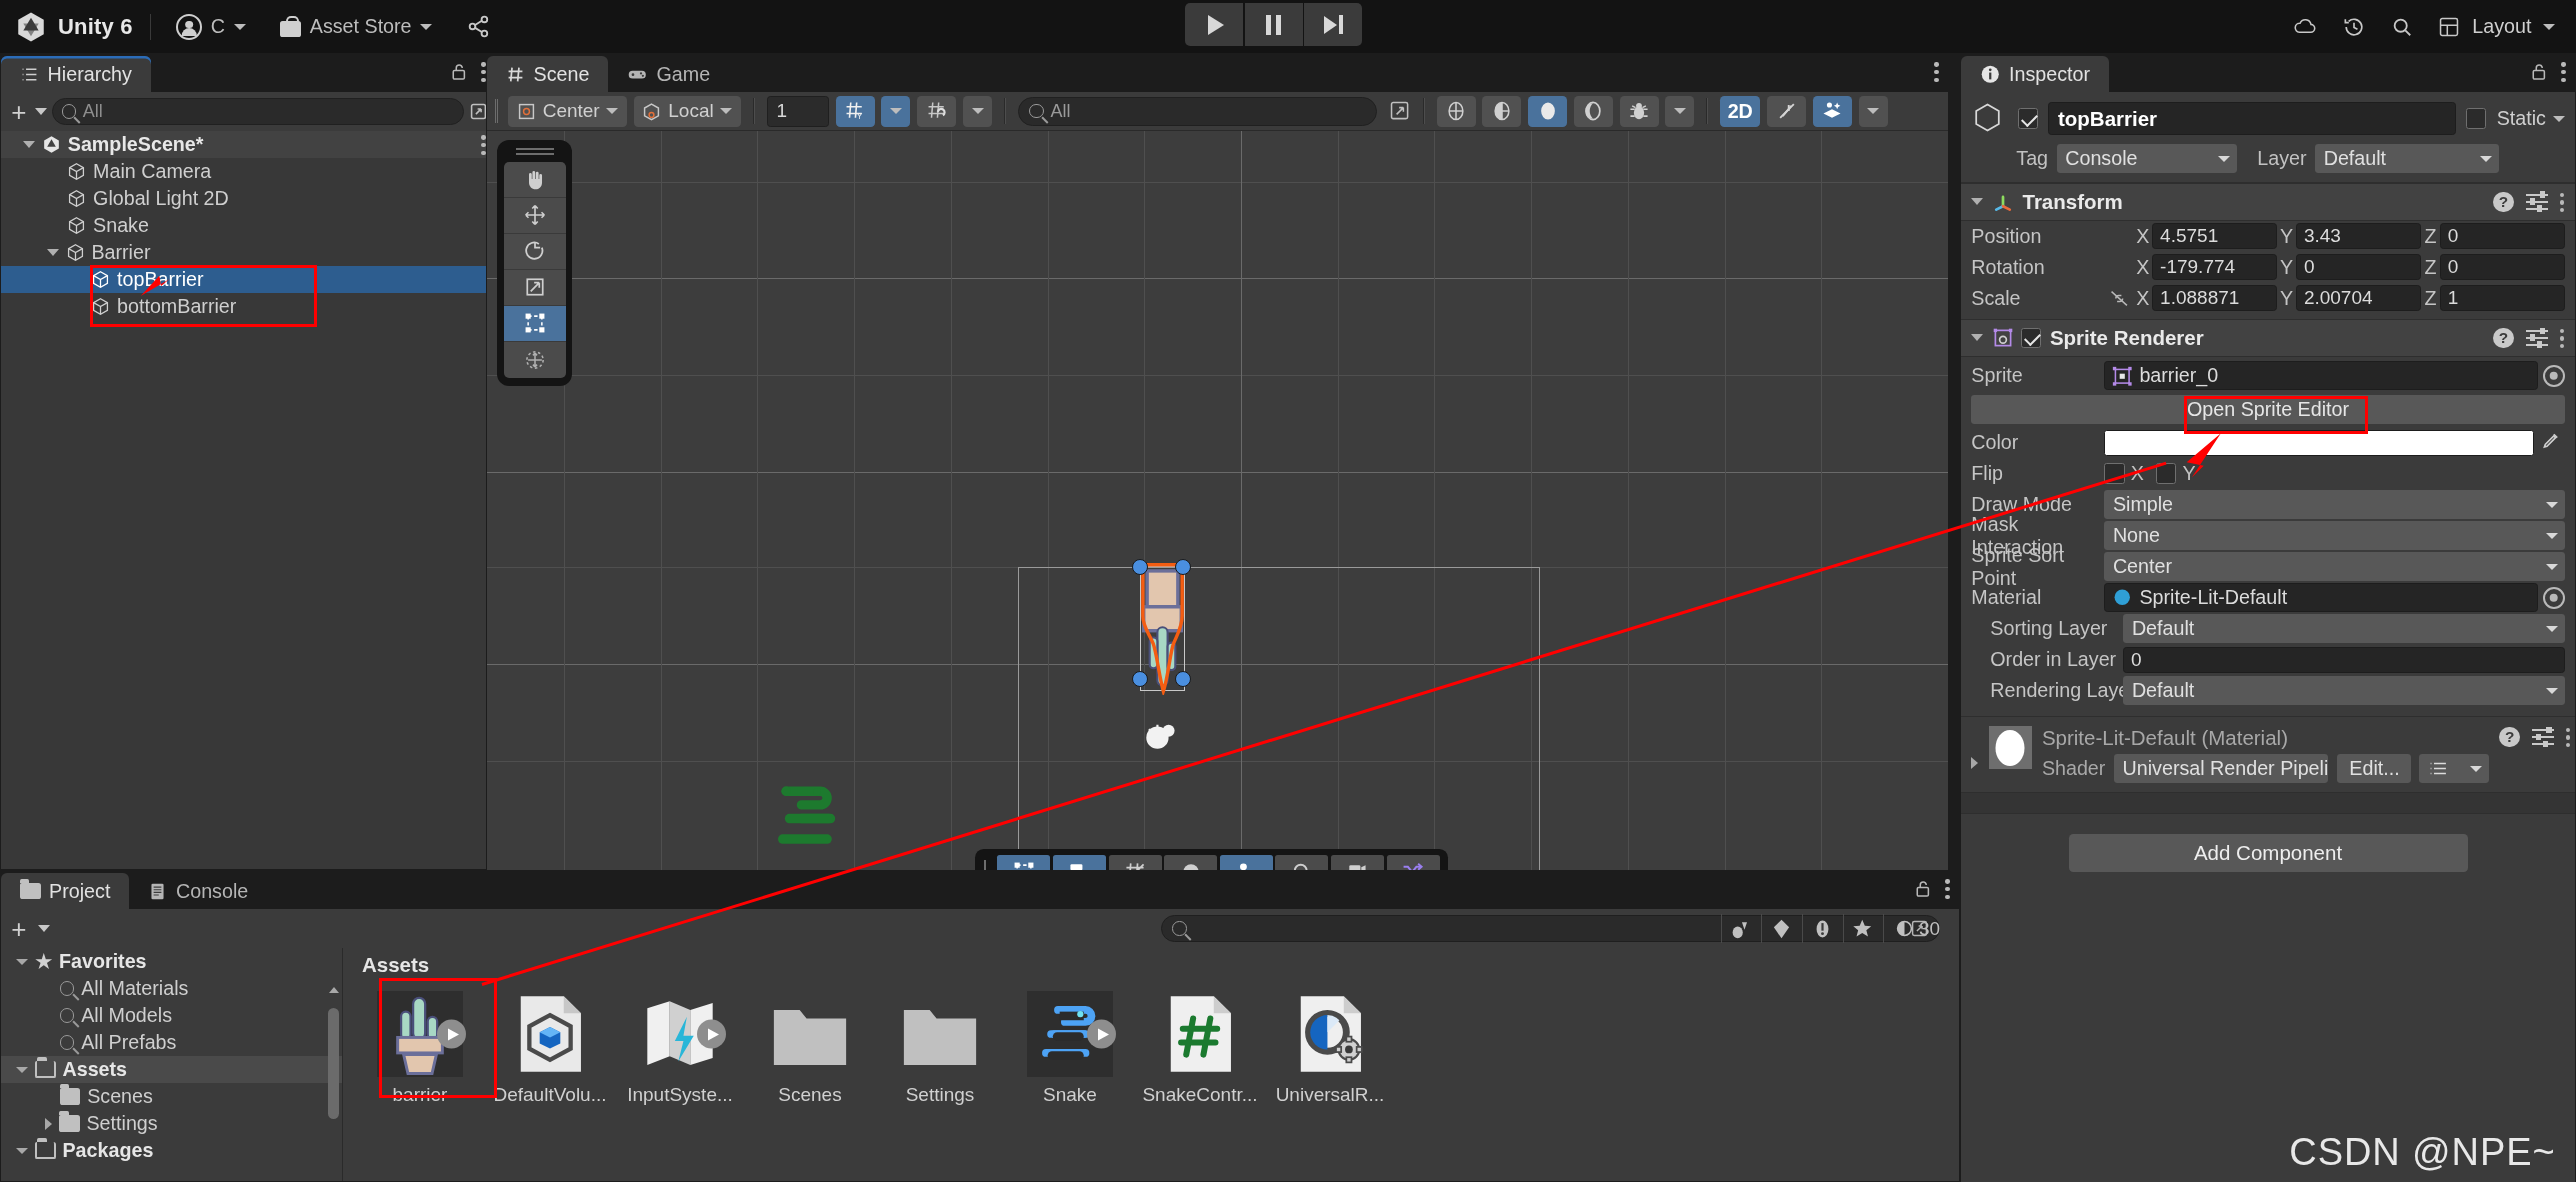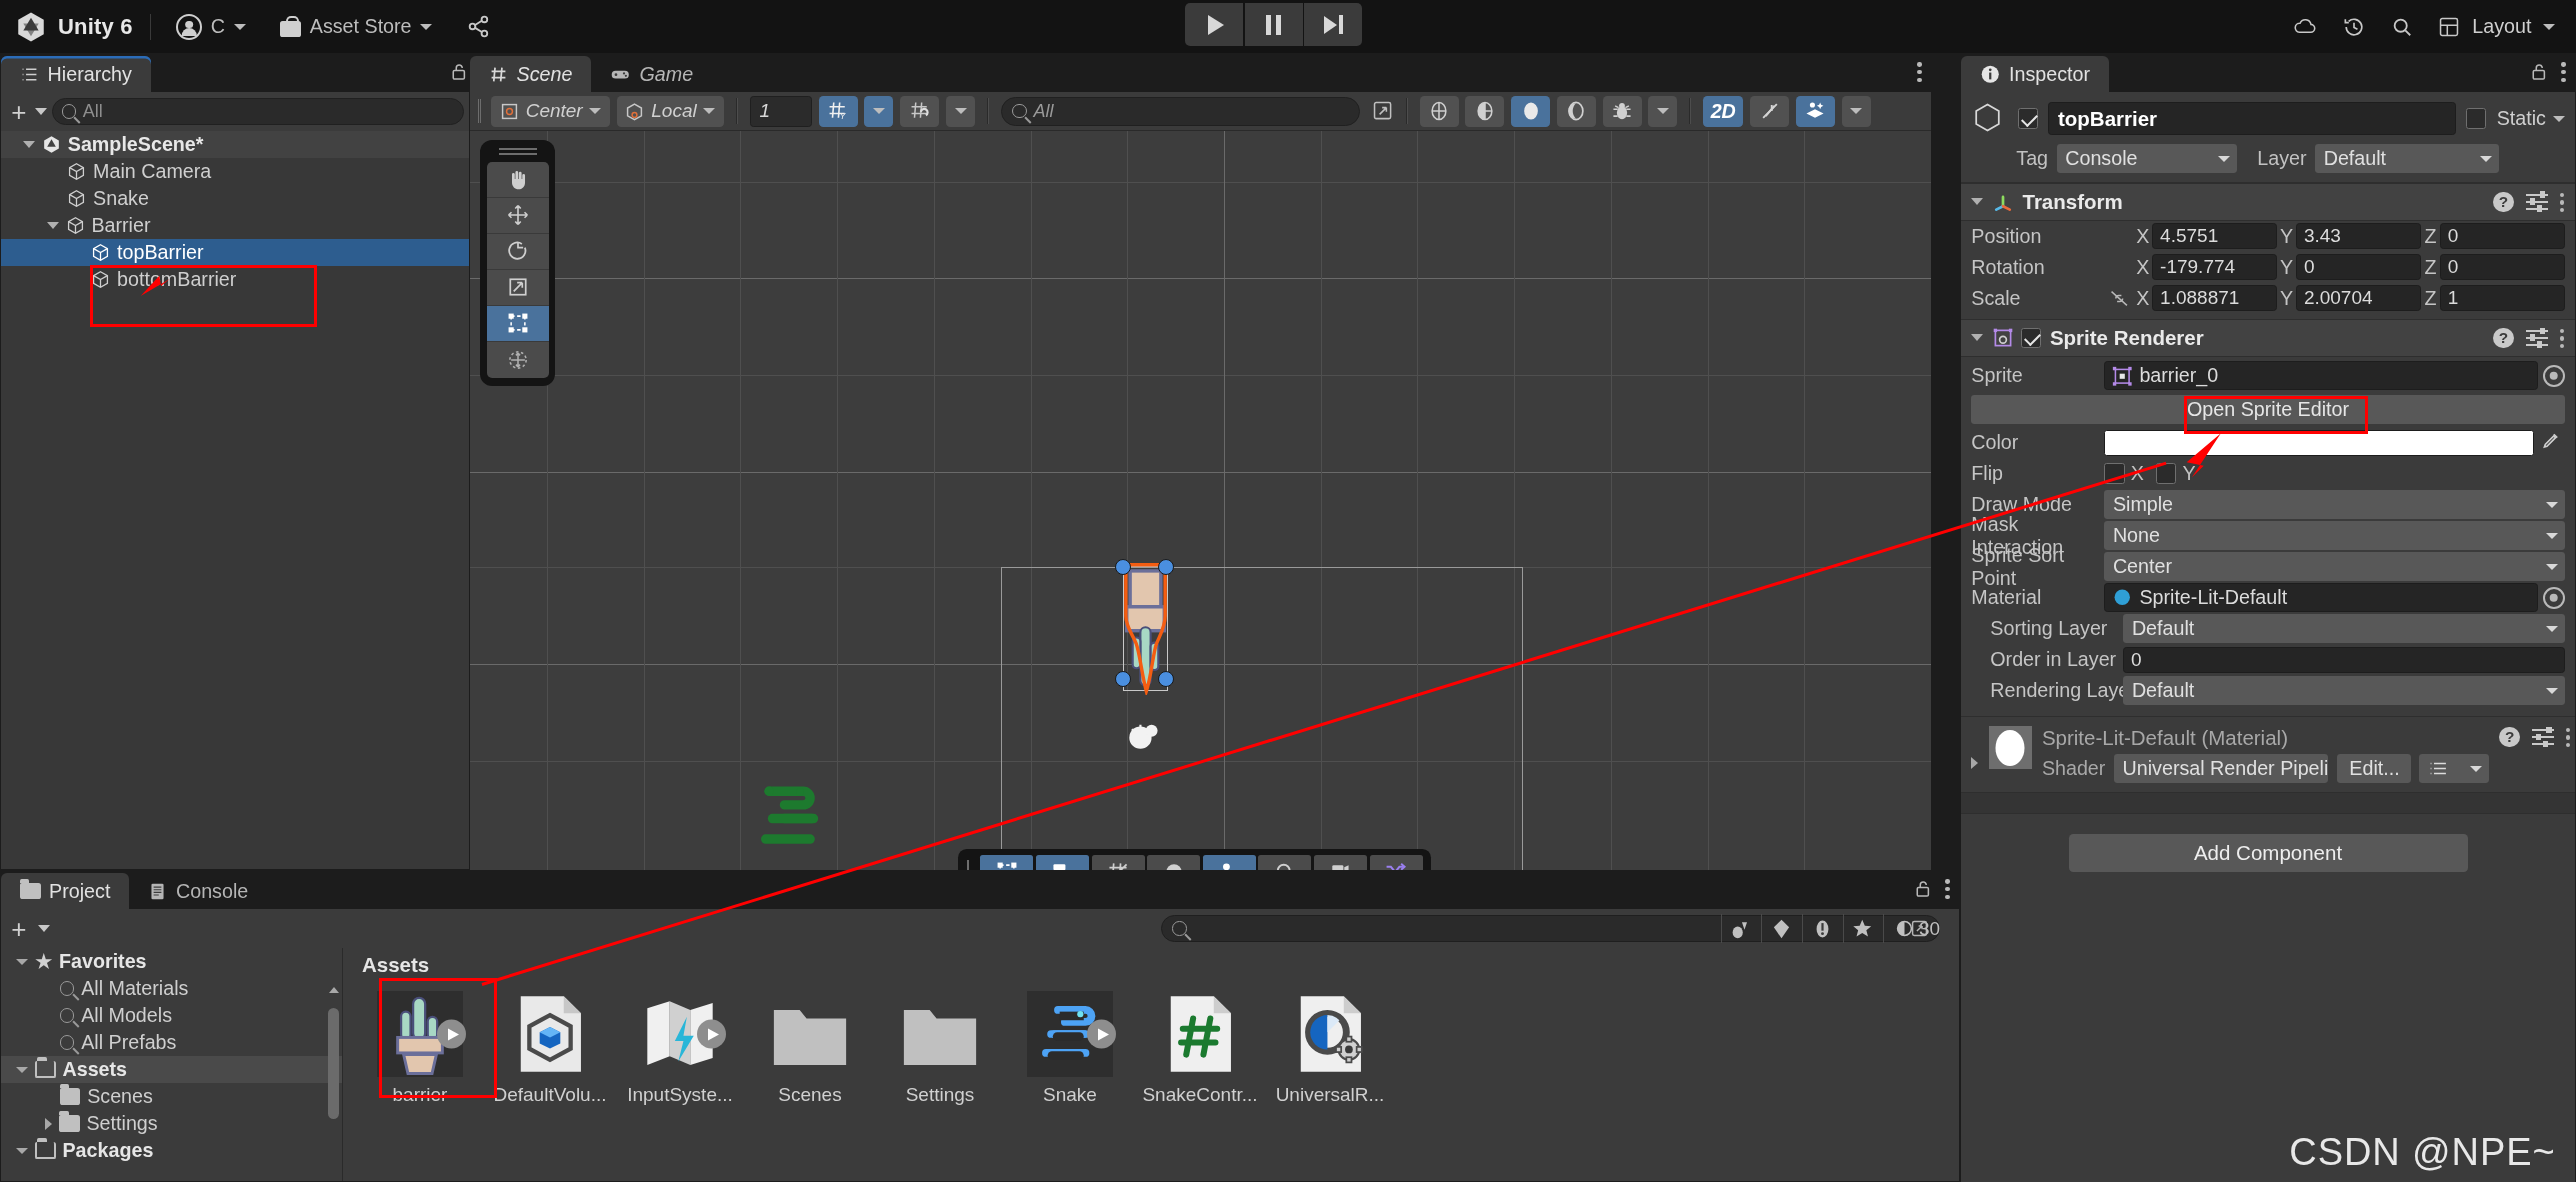--- a/index.html
+++ b/index.html
@@ -67,21 +67,21 @@
   .h-tree{background:#383838;height:calc(100% - 77px);position:relative;overflow:hidden;}
   .hrow{height:27px;display:flex;align-items:center;gap:6.8px;font-size:19.7px;color:#cfcfcf;position:relative;padding-right:22px;}
   .hrow.selected{background:#2d5d8f;color:#fff;}
   .hrow.scene{background:#424242;font-weight:bold;color:#e8e8e8;}
   .tri-open{width:0;height:0;border-left:6.8px solid transparent;border-right:6.8px solid transparent;border-top:7.7px solid #b0b0b0;flex:none;}
   .cube-ico{width:19px;height:19px;flex:none;}
   .cube-ico svg{width:19px;height:19px;display:block;}
   .hrow .kebab{position:absolute;right:8.6px;top:2.6px;}
 
   
-  #scene{left:469px;top:53px;width:1463px;height:817px;font-style:italic;}
+  #scene{left:486px;top:53px;width:1463px;height:817px;}
   .s-toolbar{height:39px;background:#3b3b3b;display:flex;align-items:center;gap:6.8px;padding:0 6.8px;border-bottom:0.9px solid #2a2a2a;}
   .sbtn{height:31px;background:#515151;border-radius:4.3px;display:flex;align-items:center;gap:6.8px;padding:0 8.6px;color:#d0d0d0;font-size:19px;}
   .sbtn.sel{background:#4a729c;}
   .sbtn.icon{width:39px;padding:0;justify-content:center;}
   .sbtn.narrow{width:29px;padding:0;justify-content:center;}
   .numfield{height:31px;width:62px;background:#2b2b2b;border:0.9px solid #1f1f1f;border-radius:3.4px;display:flex;align-items:center;padding-left:8.6px;color:#d8d8d8;font-size:19px;}
   .divider2{width:1.7px;height:26px;border-left:0.9px solid #2a2a2a;border-right:0.9px solid #4d4d4d;margin:0 5.1px;}
   .s-search{height:29px;width:359px;background:#2a2a2a;border:0.9px solid #202020;border-radius:14.5px;display:flex;align-items:center;gap:6.8px;padding:0 10.3px;color:#9a9a9a;font-size:18px;}
   .viewport{position:relative;width:100%;height:calc(100% - 40px);background:#3d3d3d;overflow:hidden;}
   .grid-line{position:absolute;background:#4f4f4f;}
@@ -321,20 +321,31 @@
         </div>
         <div class="hrow">
           <span style="width:39px;flex:none"></span>
           <span style="width:13.7px;flex:none"></span>
           <span class="cube-ico">
             <svg viewBox="0 0 22 22" fill="none" stroke="currentColor" stroke-width="1.5">
               <path d="M11 2 19 6.5v9L11 20 3 15.5v-9z"></path>
               <path d="M3 6.5 11 11l8-4.5M11 11v9"></path>
             </svg>
           </span>
+          <span>Global Light 2D</span>
+        </div>
+        <div class="hrow">
+          <span style="width:39px;flex:none"></span>
+          <span style="width:13.7px;flex:none"></span>
+          <span class="cube-ico">
+            <svg viewBox="0 0 22 22" fill="none" stroke="currentColor" stroke-width="1.5">
+              <path d="M11 2 19 6.5v9L11 20 3 15.5v-9z"></path>
+              <path d="M3 6.5 11 11l8-4.5M11 11v9"></path>
+            </svg>
+          </span>
           <span>Snake</span>
         </div>
         <div class="hrow">
           <span style="width:39px;flex:none"></span>
           <span class="tri-open"></span>
           <span class="cube-ico">
             <svg viewBox="0 0 22 22" fill="none" stroke="currentColor" stroke-width="1.5">
               <path d="M11 2 19 6.5v9L11 20 3 15.5v-9z"></path>
               <path d="M3 6.5 11 11l8-4.5M11 11v9"></path>
             </svg>

